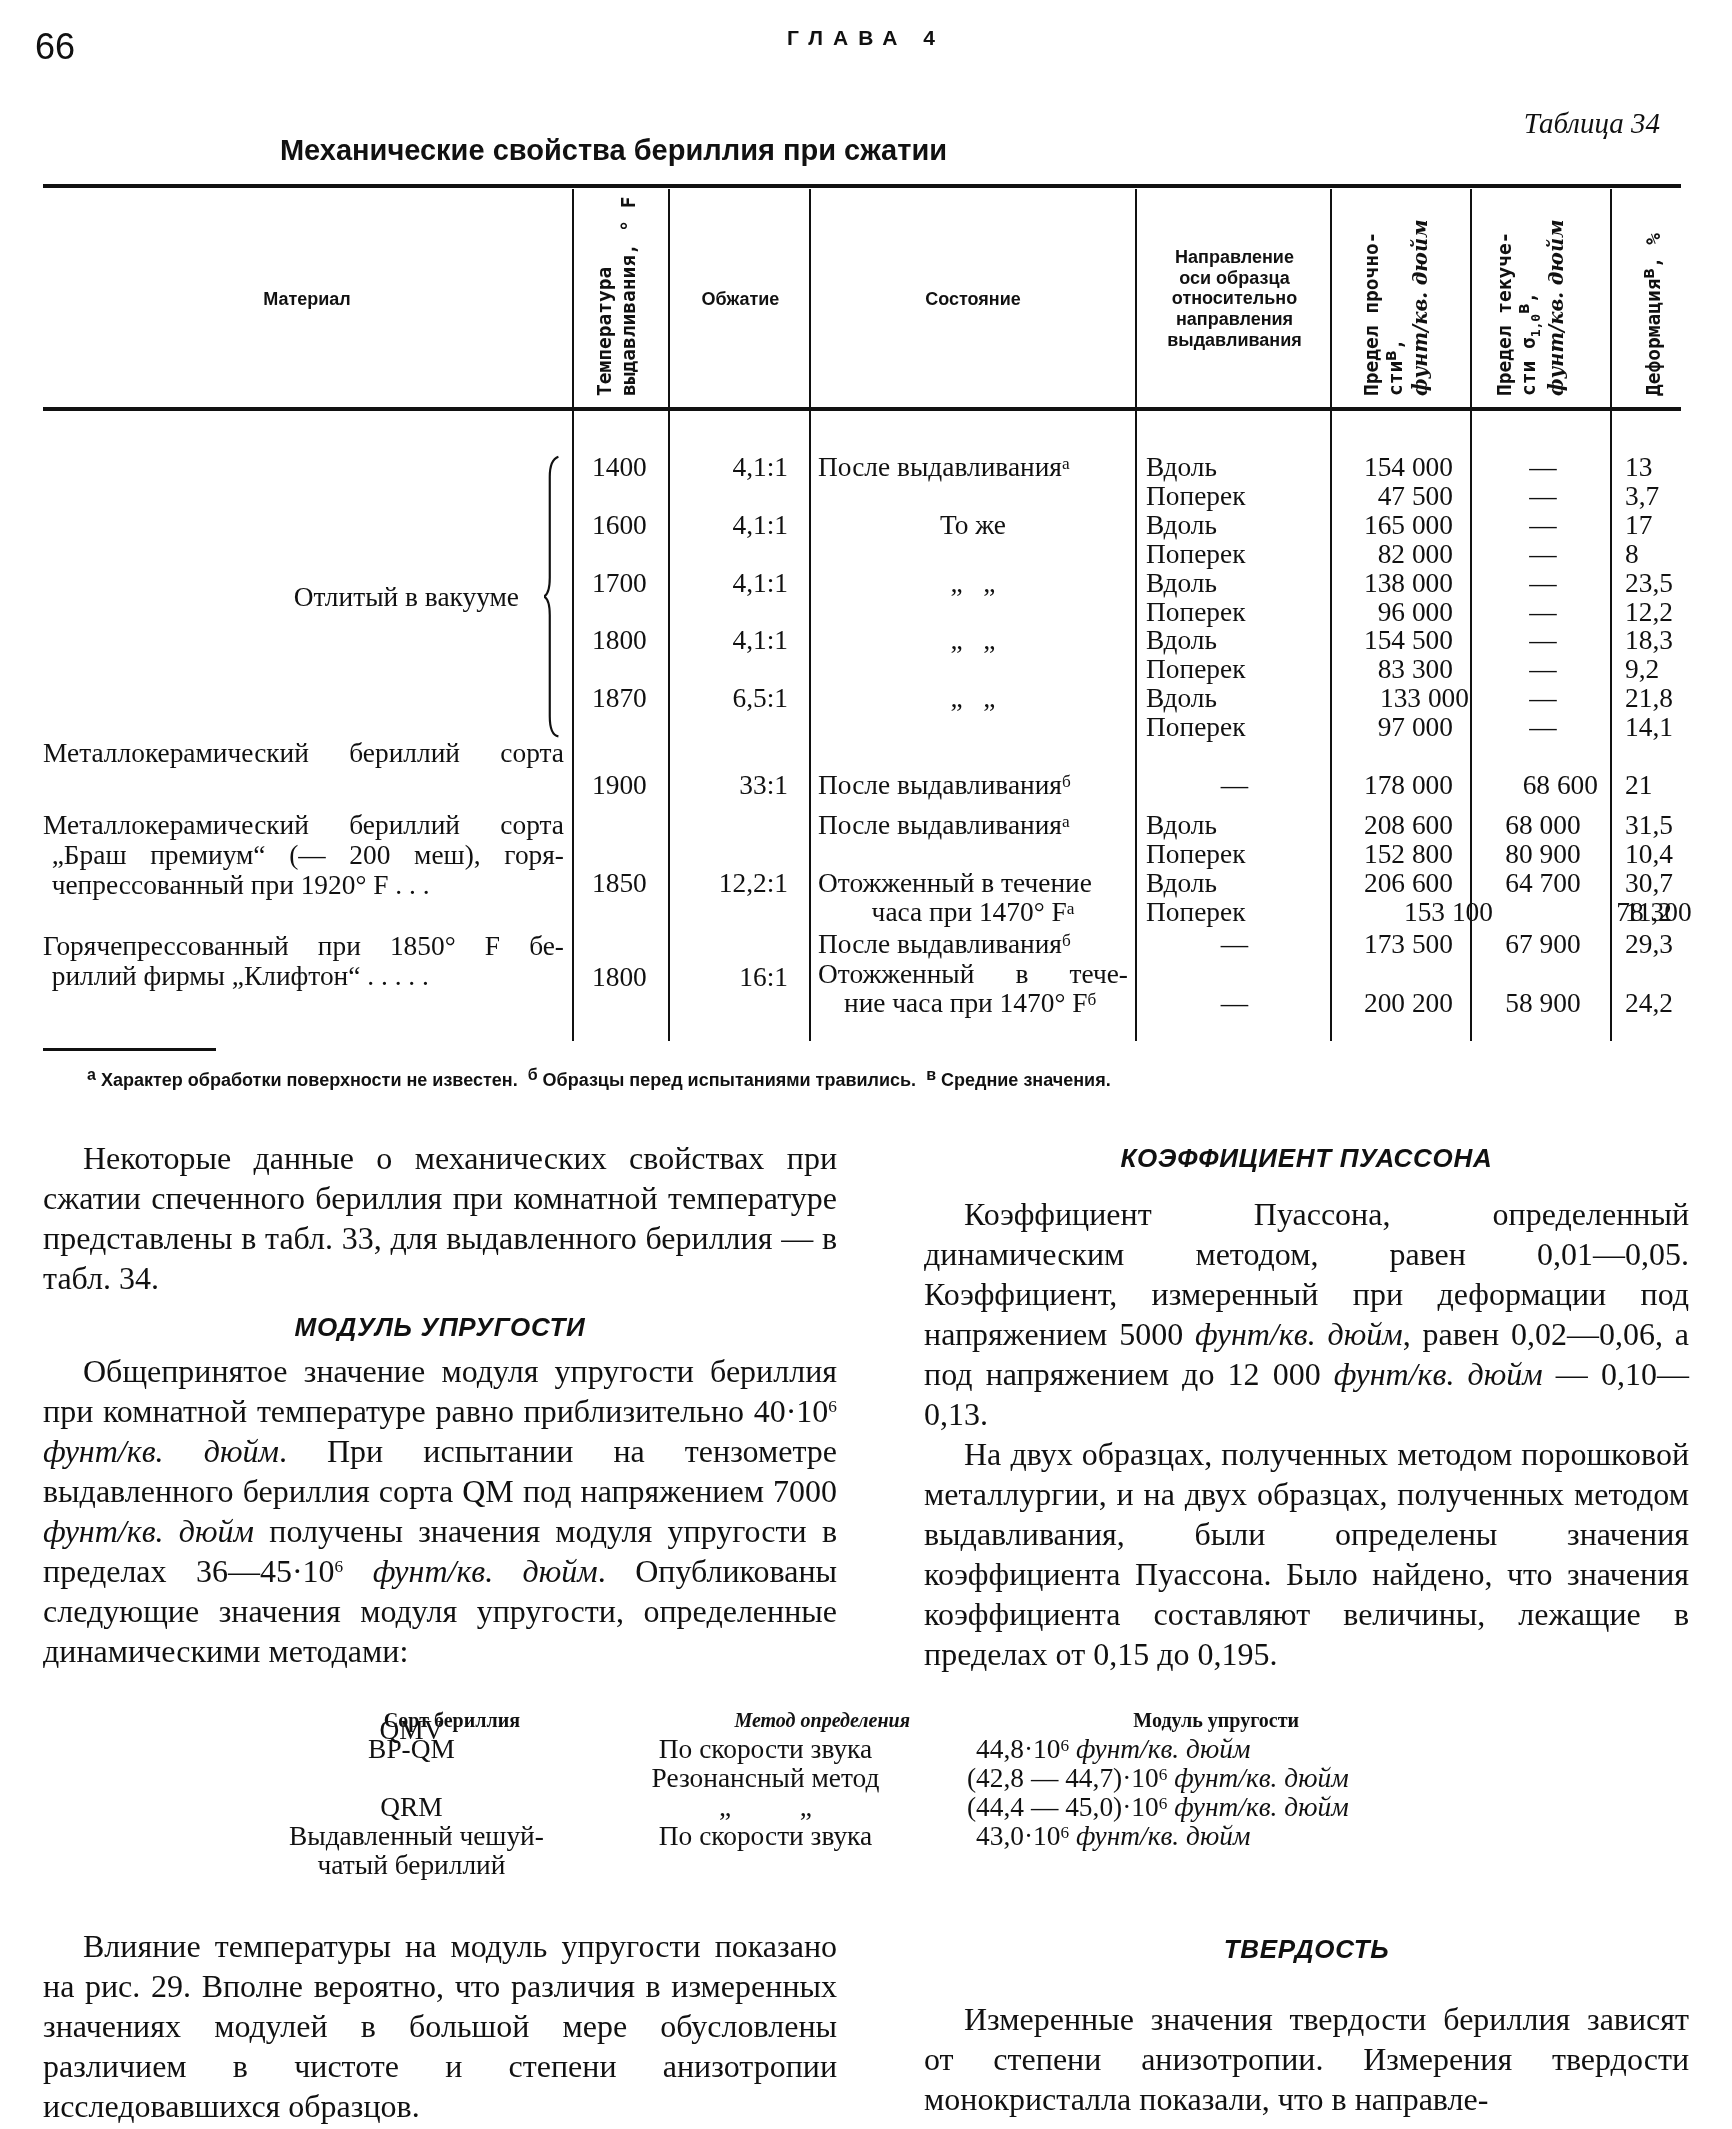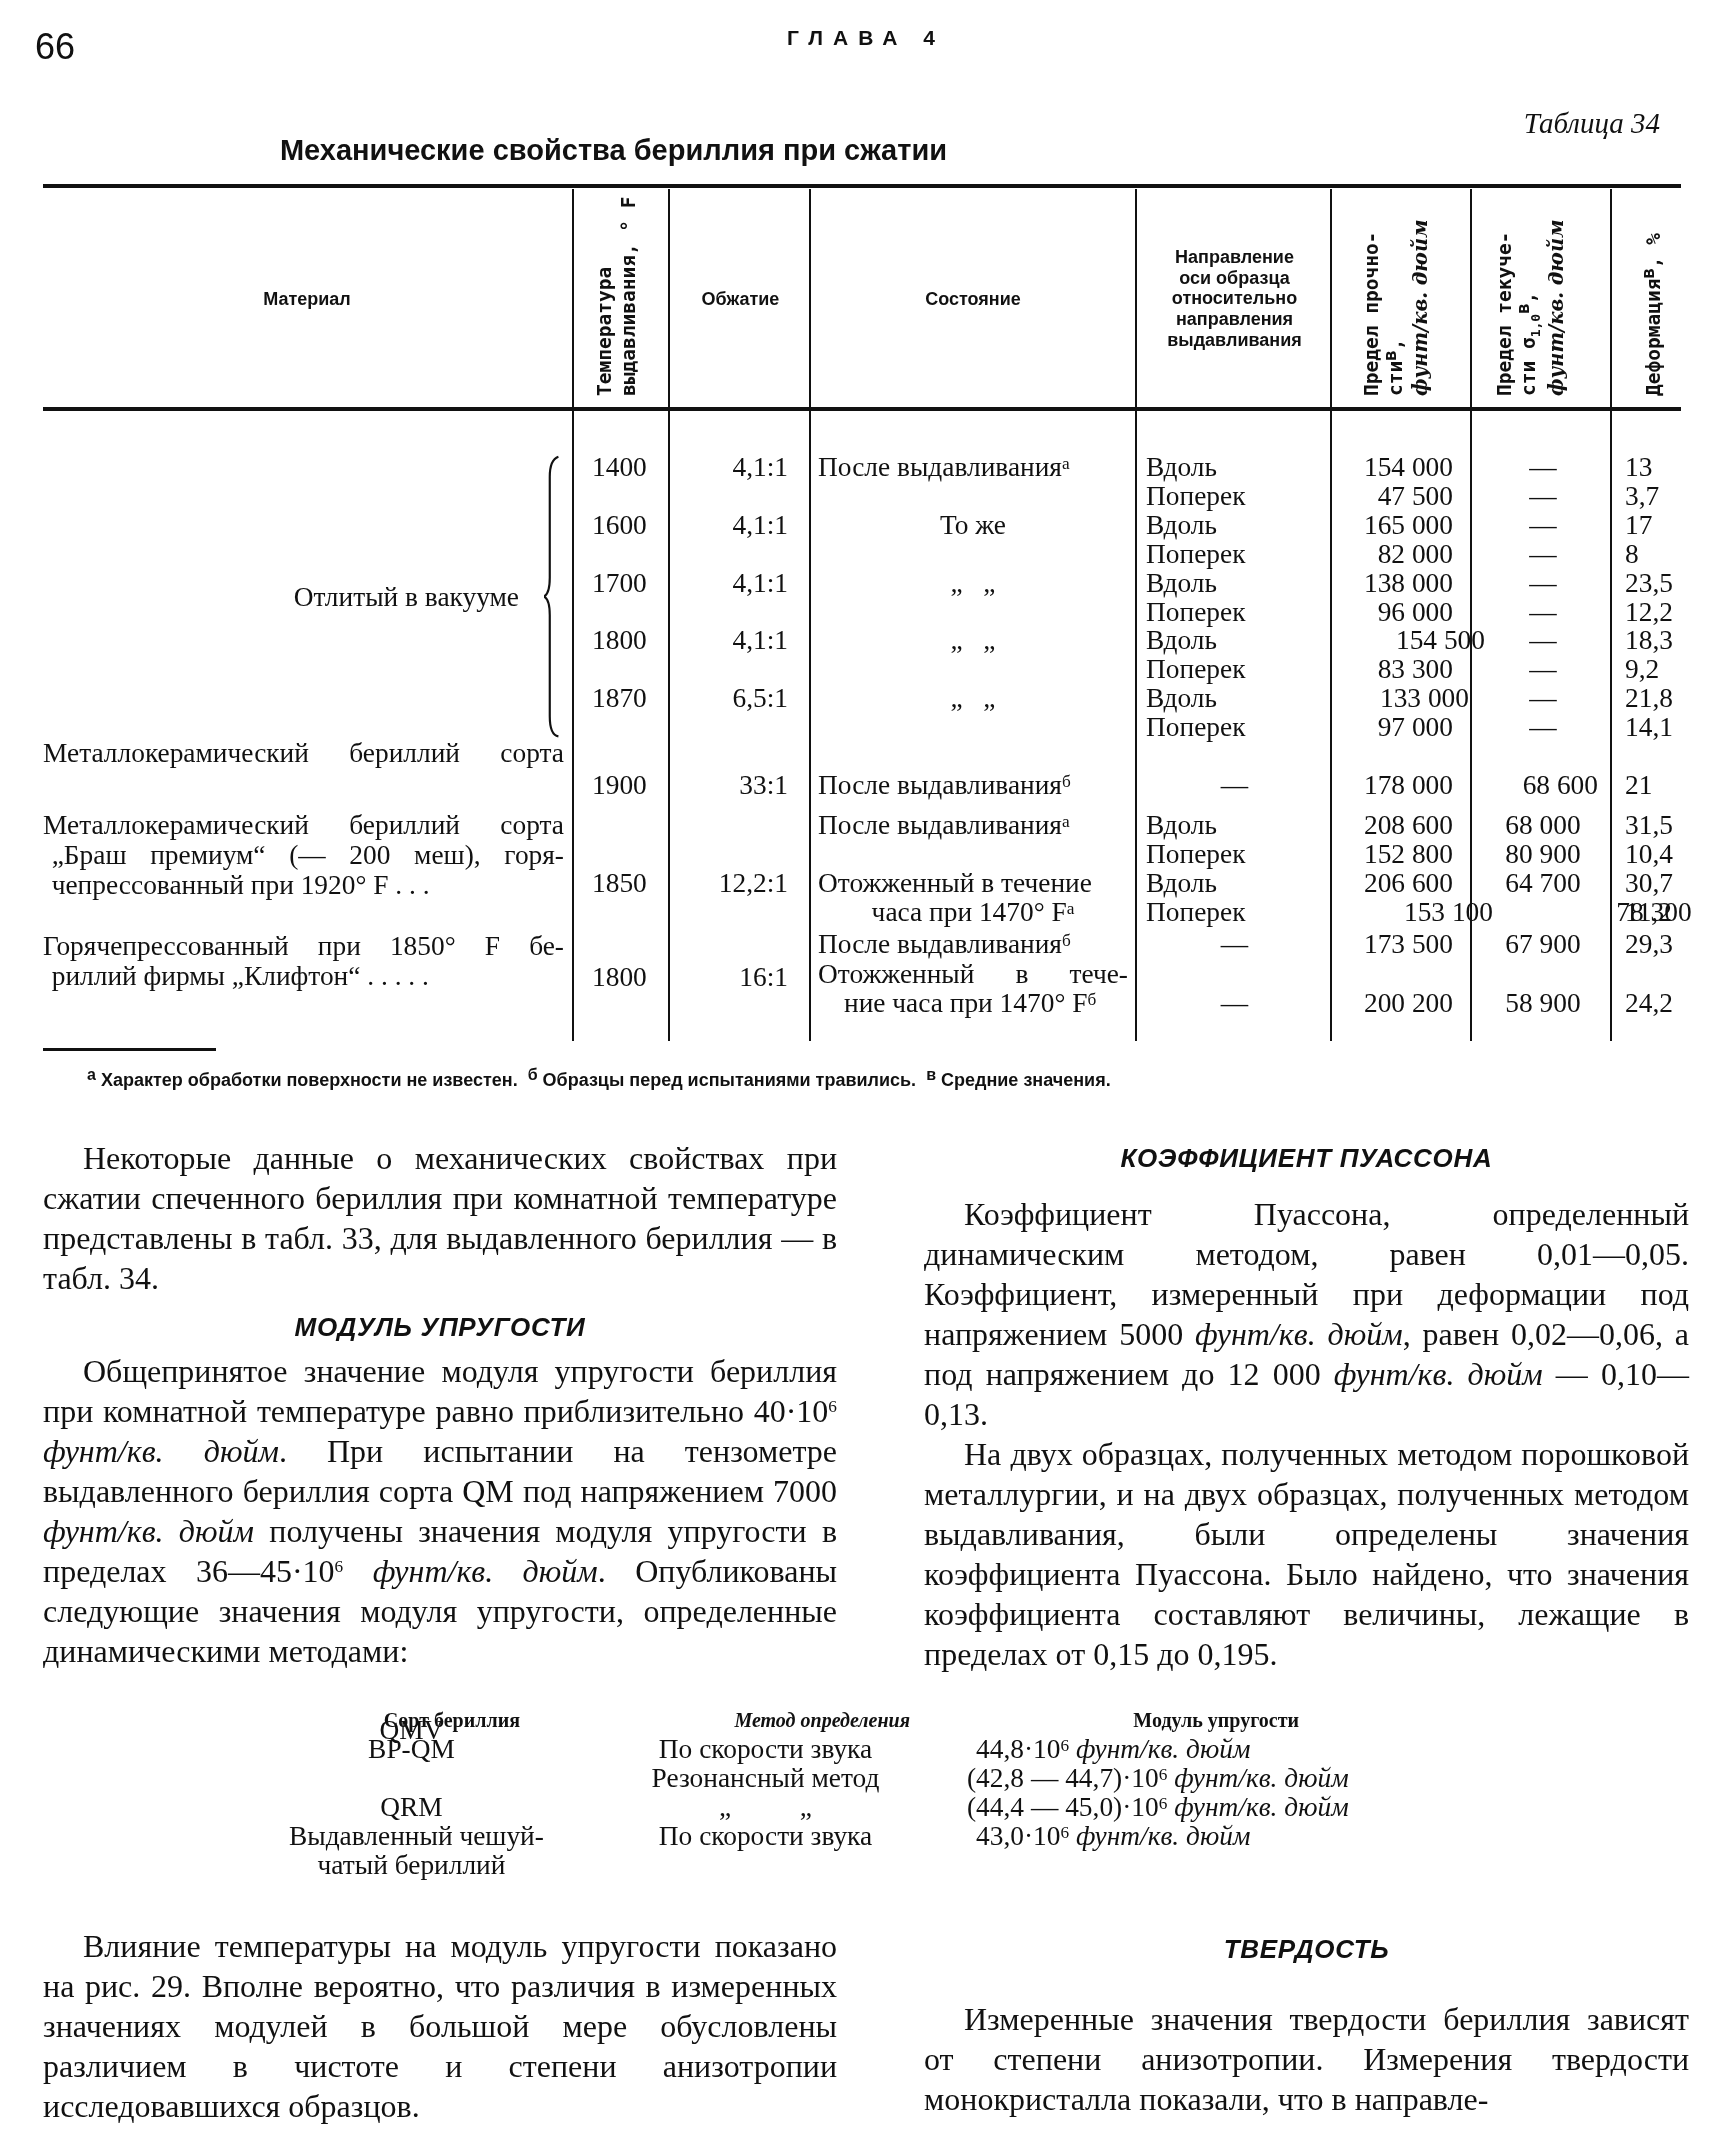--- a/index.html
+++ b/index.html
@@ -158,21 +158,21 @@
         <div class="cell " style="left: 1625px; top: 569px;">23,5</div>
       </div>
       <div>
         <div class="cell " style="left: 1146px; top: 598px;">Поперек</div>
         <div class="cell r" style="left: 1332px; width: 121px; top: 598px;">96 000</div>
         <div class="cell c" style="left: 1472px; width: 142px; top: 598px;">—</div>
         <div class="cell " style="left: 1625px; top: 598px;">12,2</div>
       </div>
       <div>
         <div class="cell " style="left: 1146px; top: 626px;">Вдоль</div>
-        <div class="cell r" style="left: 1332px; width: 121px; top: 626px; padding-left: 32px;">154 500</div>
+        <div class="cell r" style="left: 1332px; width: 121px; top: 626px;">154 500</div>
         <div class="cell c" style="left: 1472px; width: 142px; top: 626px;">—</div>
         <div class="cell " style="left: 1625px; top: 626px;">18,3</div>
       </div>
       <div>
         <div class="cell " style="left: 1146px; top: 655px;">Поперек</div>
         <div class="cell r" style="left: 1332px; width: 121px; top: 655px;">83 300</div>
         <div class="cell c" style="left: 1472px; width: 142px; top: 655px;">—</div>
         <div class="cell " style="left: 1625px; top: 655px;">9,2</div>
       </div>
       <div>

